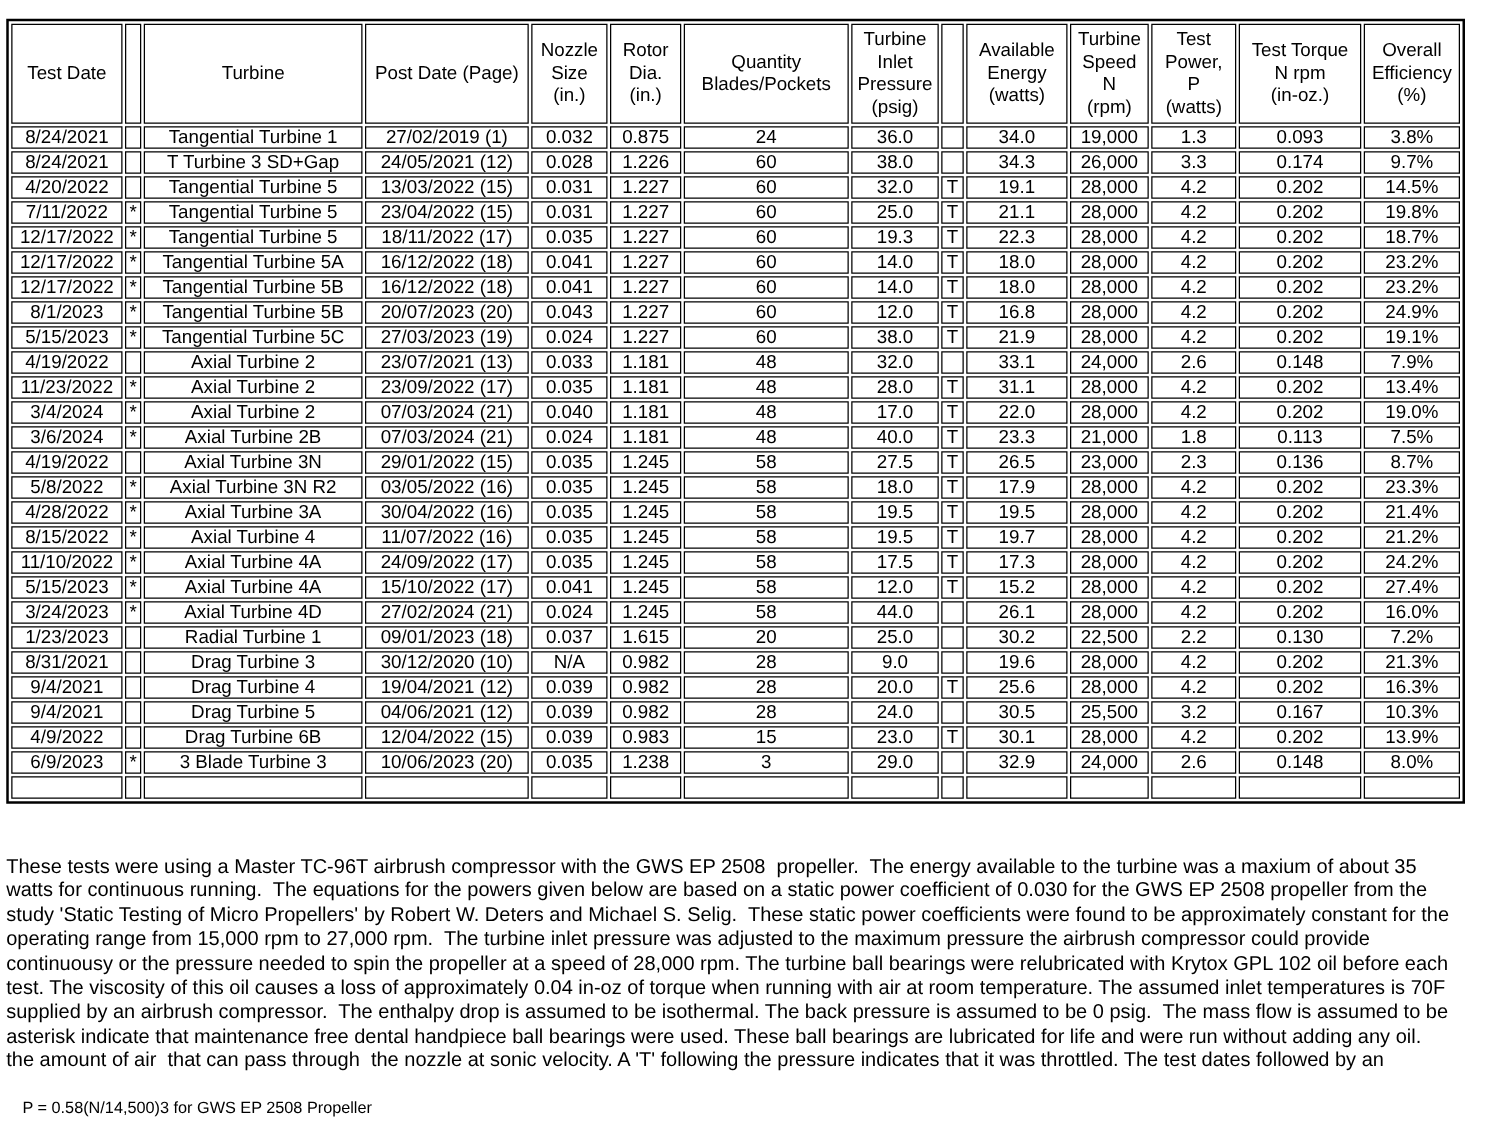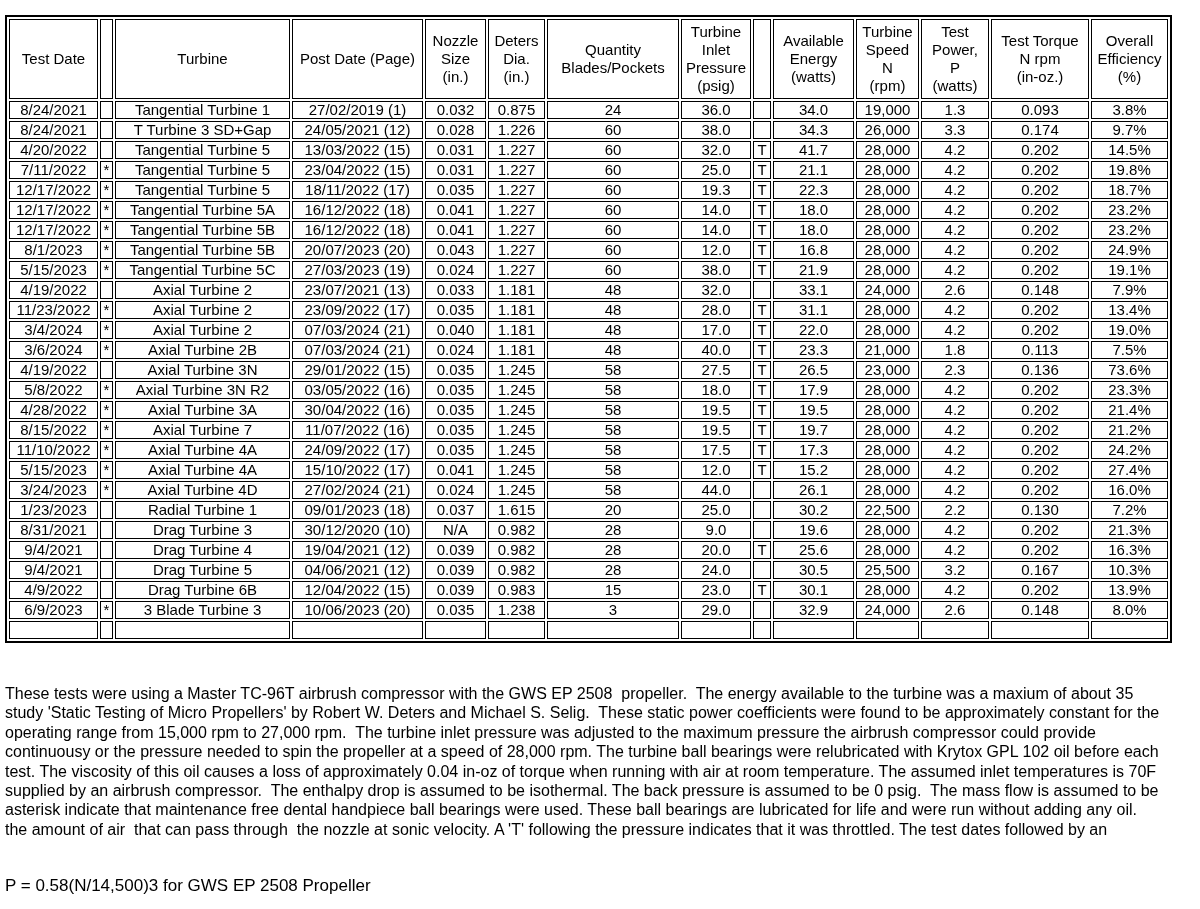--- a/index.html
+++ b/index.html
@@ -23,22 +23,22 @@
   }
   table.results tbody td{
     height:16px;line-height:16px;white-space:nowrap;
   }
   .notes{
     position:absolute;left:5px;top:684px;width:1195px;
     font-size:16px;line-height:19.4px;
   }
   .note-line{white-space:pre;}
   .formula{
-    position:absolute;left:5px;top:876px;
-    font-size:17px;line-height:19.4px;white-space:pre;
+    position:absolute;left:18px;top:876px;
+    font-size:13px;line-height:19.4px;white-space:pre;
   }
 </style>
 </head>
 <body>
 
 <div class="page">
   <table class="results">
     <colgroup>
         <col style="width: 89px;">
         <col style="width: 13px;">
@@ -57,21 +57,21 @@
       </colgroup>
     <thead>
         <tr>
           <td class="hcell">Test Date</td>
           <td class="hcell"></td>
           <td class="hcell">Turbine</td>
           <td class="hcell">Post Date (Page)</td>
           <td class="hcell">Nozzle
 Size
 (in.)</td>
-          <td class="hcell">Deters
+          <td class="hcell">Rotor
 Dia.
 (in.)</td>
           <td class="hcell">Quantity
 Blades/Pockets</td>
           <td class="hcell">Turbine
 Inlet
 Pressure
 (psig)</td>
           <td class="hcell"></td>
           <td class="hcell">Available
@@ -129,21 +129,21 @@
         <tr>
           <td>4/20/2022</td>
           <td></td>
           <td>Tangential Turbine 5</td>
           <td>13/03/2022 (15)</td>
           <td>0.031</td>
           <td>1.227</td>
           <td>60</td>
           <td>32.0</td>
           <td>T</td>
-          <td>41.7</td>
+          <td>19.1</td>
           <td>28,000</td>
           <td>4.2</td>
           <td>0.202</td>
           <td>14.5%</td>
         </tr>
         <tr>
           <td>7/11/2022</td>
           <td>*</td>
           <td>Tangential Turbine 5</td>
           <td>23/04/2022 (15)</td>
@@ -309,21 +309,21 @@
           <td>29/01/2022 (15)</td>
           <td>0.035</td>
           <td>1.245</td>
           <td>58</td>
           <td>27.5</td>
           <td>T</td>
           <td>26.5</td>
           <td>23,000</td>
           <td>2.3</td>
           <td>0.136</td>
-          <td>73.6%</td>
+          <td>8.7%</td>
         </tr>
         <tr>
           <td>5/8/2022</td>
           <td>*</td>
           <td>Axial Turbine 3N R2</td>
           <td>03/05/2022 (16)</td>
           <td>0.035</td>
           <td>1.245</td>
           <td>58</td>
           <td>18.0</td>
@@ -346,21 +346,21 @@
           <td>T</td>
           <td>19.5</td>
           <td>28,000</td>
           <td>4.2</td>
           <td>0.202</td>
           <td>21.4%</td>
         </tr>
         <tr>
           <td>8/15/2022</td>
           <td>*</td>
-          <td>Axial Turbine 7</td>
+          <td>Axial Turbine 4</td>
           <td>11/07/2022 (16)</td>
           <td>0.035</td>
           <td>1.245</td>
           <td>58</td>
           <td>19.5</td>
           <td>T</td>
           <td>19.7</td>
           <td>28,000</td>
           <td>4.2</td>
           <td>0.202</td>
@@ -524,20 +524,21 @@
           <td></td>
           <td></td>
           <td></td>
           <td></td>
         </tr>
       </tbody>
   </table>
 
   <div class="notes">
       <div class="note-line">These tests were using a Master TC-96T airbrush compressor with the GWS EP 2508  propeller.  The energy available to the turbine was a maxium of about 35</div>
+      <div class="note-line">watts for continuous running.  The equations for the powers given below are based on a static power coefficient of 0.030 for the GWS EP 2508 propeller from the</div>
       <div class="note-line">study 'Static Testing of Micro Propellers' by Robert W. Deters and Michael S. Selig.  These static power coefficients were found to be approximately constant for the</div>
       <div class="note-line">operating range from 15,000 rpm to 27,000 rpm.  The turbine inlet pressure was adjusted to the maximum pressure the airbrush compressor could provide</div>
       <div class="note-line">continuousy or the pressure needed to spin the propeller at a speed of 28,000 rpm. The turbine ball bearings were relubricated with Krytox GPL 102 oil before each</div>
       <div class="note-line">test. The viscosity of this oil causes a loss of approximately 0.04 in-oz of torque when running with air at room temperature. The assumed inlet temperatures is 70F</div>
       <div class="note-line">supplied by an airbrush compressor.  The enthalpy drop is assumed to be isothermal. The back pressure is assumed to be 0 psig.  The mass flow is assumed to be</div>
       <div class="note-line">asterisk indicate that maintenance free dental handpiece ball bearings were used. These ball bearings are lubricated for life and were run without adding any oil.</div>
       <div class="note-line">the amount of air  that can pass through  the nozzle at sonic velocity. A 'T' following the pressure indicates that it was throttled. The test dates followed by an</div>
     </div>
 
   <div class="formula">P = 0.58(N/14,500)3 for GWS EP 2508 Propeller</div>

